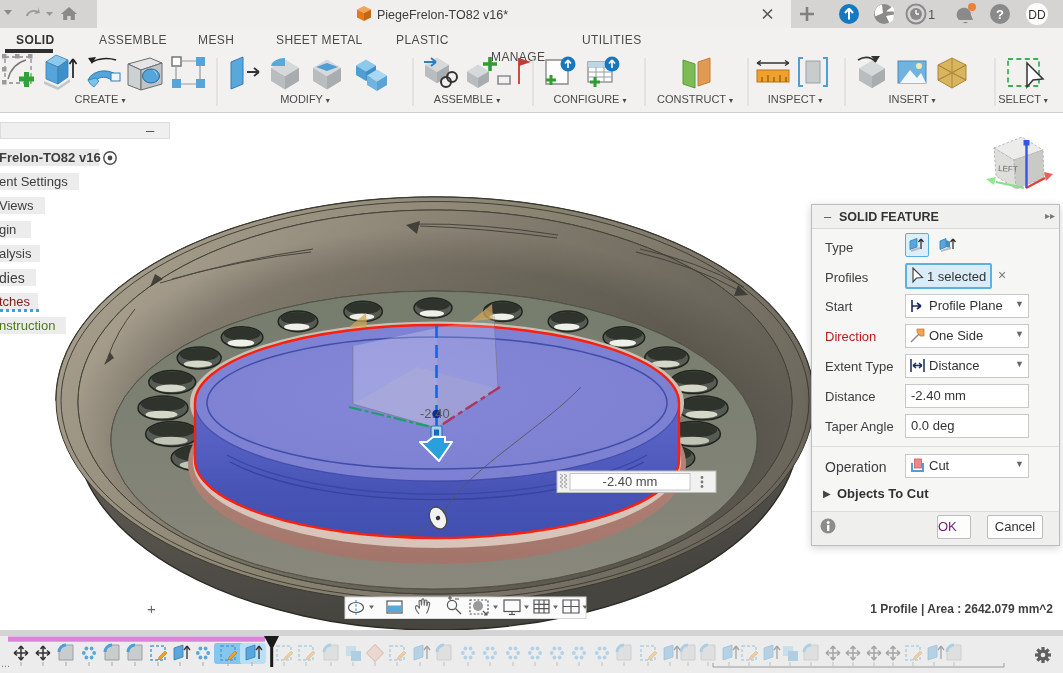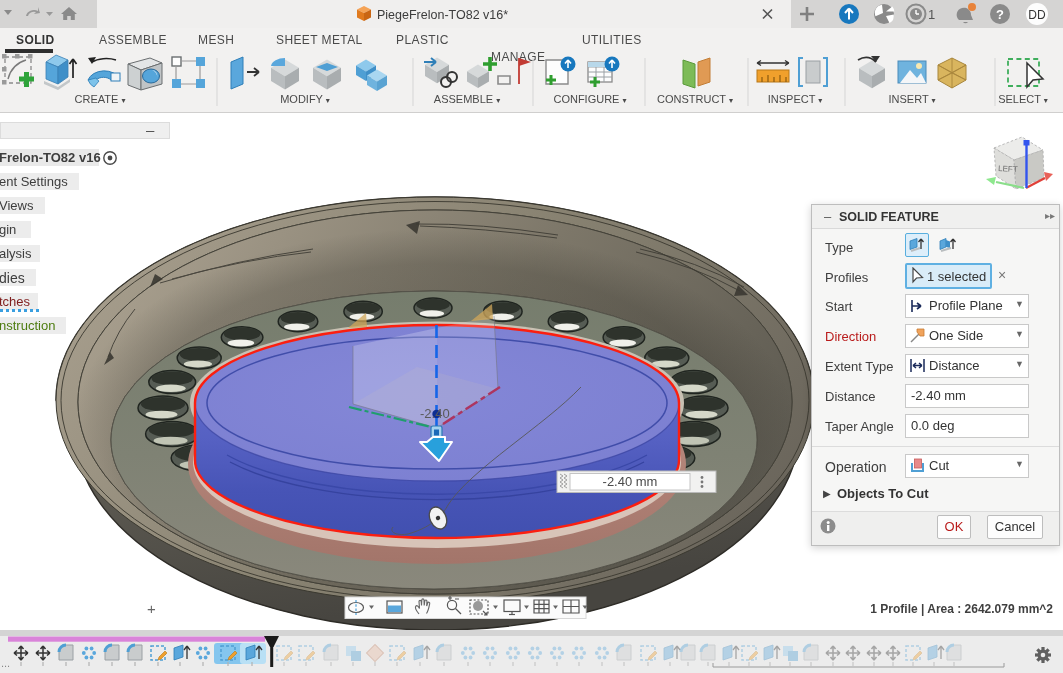--- a/index.html
+++ b/index.html
@@ -552,21 +552,21 @@
  <div class="abs" style="left:117px;top:253px;font-size:13px;color:#333">Cut</div>
  <div class="abs" style="left:203px;top:254px;font-size:9px;color:#666">▼</div>
  <div class="abs" style="left:11px;top:283px;font-size:10px;color:#444">▶</div>
  <div class="abs" style="left:25px;top:281px;font-size:13px;font-weight:bold;color:#333">Objects To Cut</div>
  <div class="abs" style="left:0;top:306px;width:247px;height:34px;background:#efefee;border-top:1px solid #dcdcdc"></div>
  <svg class="abs" style="left:8px;top:313px" width="16" height="16">
       <circle cx="8" cy="8" r="7.5" fill="#8c8c8c"></circle>
       <rect x="7" y="7" width="2.4" height="6" fill="#fff"></rect>
       <circle cx="8.2" cy="4.5" r="1.5" fill="#fff"></circle>
     </svg>
- <div class="abs" style="left:125px;top:310px;width:34px;height:24px;background:#fdfdfd;border:1px solid #bdbdbd;border-radius:2px;text-align:center;font-size:13px;color:#b91c1c;line-height:22px">OK</div>
+ <div class="abs" style="left:125px;top:310px;width:34px;height:24px;background:#fdfdfd;border:1px solid #bdbdbd;border-radius:2px;font-size:13px;color:#701a75;line-height:22px">OK</div>
  <div class="abs" style="left:175px;top:310px;width:56px;height:24px;background:#fdfdfd;border:1px solid #bdbdbd;border-radius:2px;text-align:center;font-size:13px;color:#333;line-height:22px">Cancel</div>
 </div>
 
 <div class="abs" style="left:0;top:630px;width:1063px;height:6px;background:#d4d4d4"></div>
 <div class="abs" style="left:0;top:636px;width:1063px;height:37px;background:#ececec"></div>
 <svg width="1063" height="673" viewBox="0 0 1063 673" style="position:absolute;left:0;top:0">
     <rect x="8" y="636.5" width="257" height="5.2" fill="#d983d9"></rect>
     <rect x="214" y="643" width="31" height="21" rx="3" fill="#85c6ee"></rect>
     <rect x="240" y="643" width="26" height="21" rx="3" fill="#b9e0f5"></rect>
     <g transform="translate(21,653)" opacity="1">

